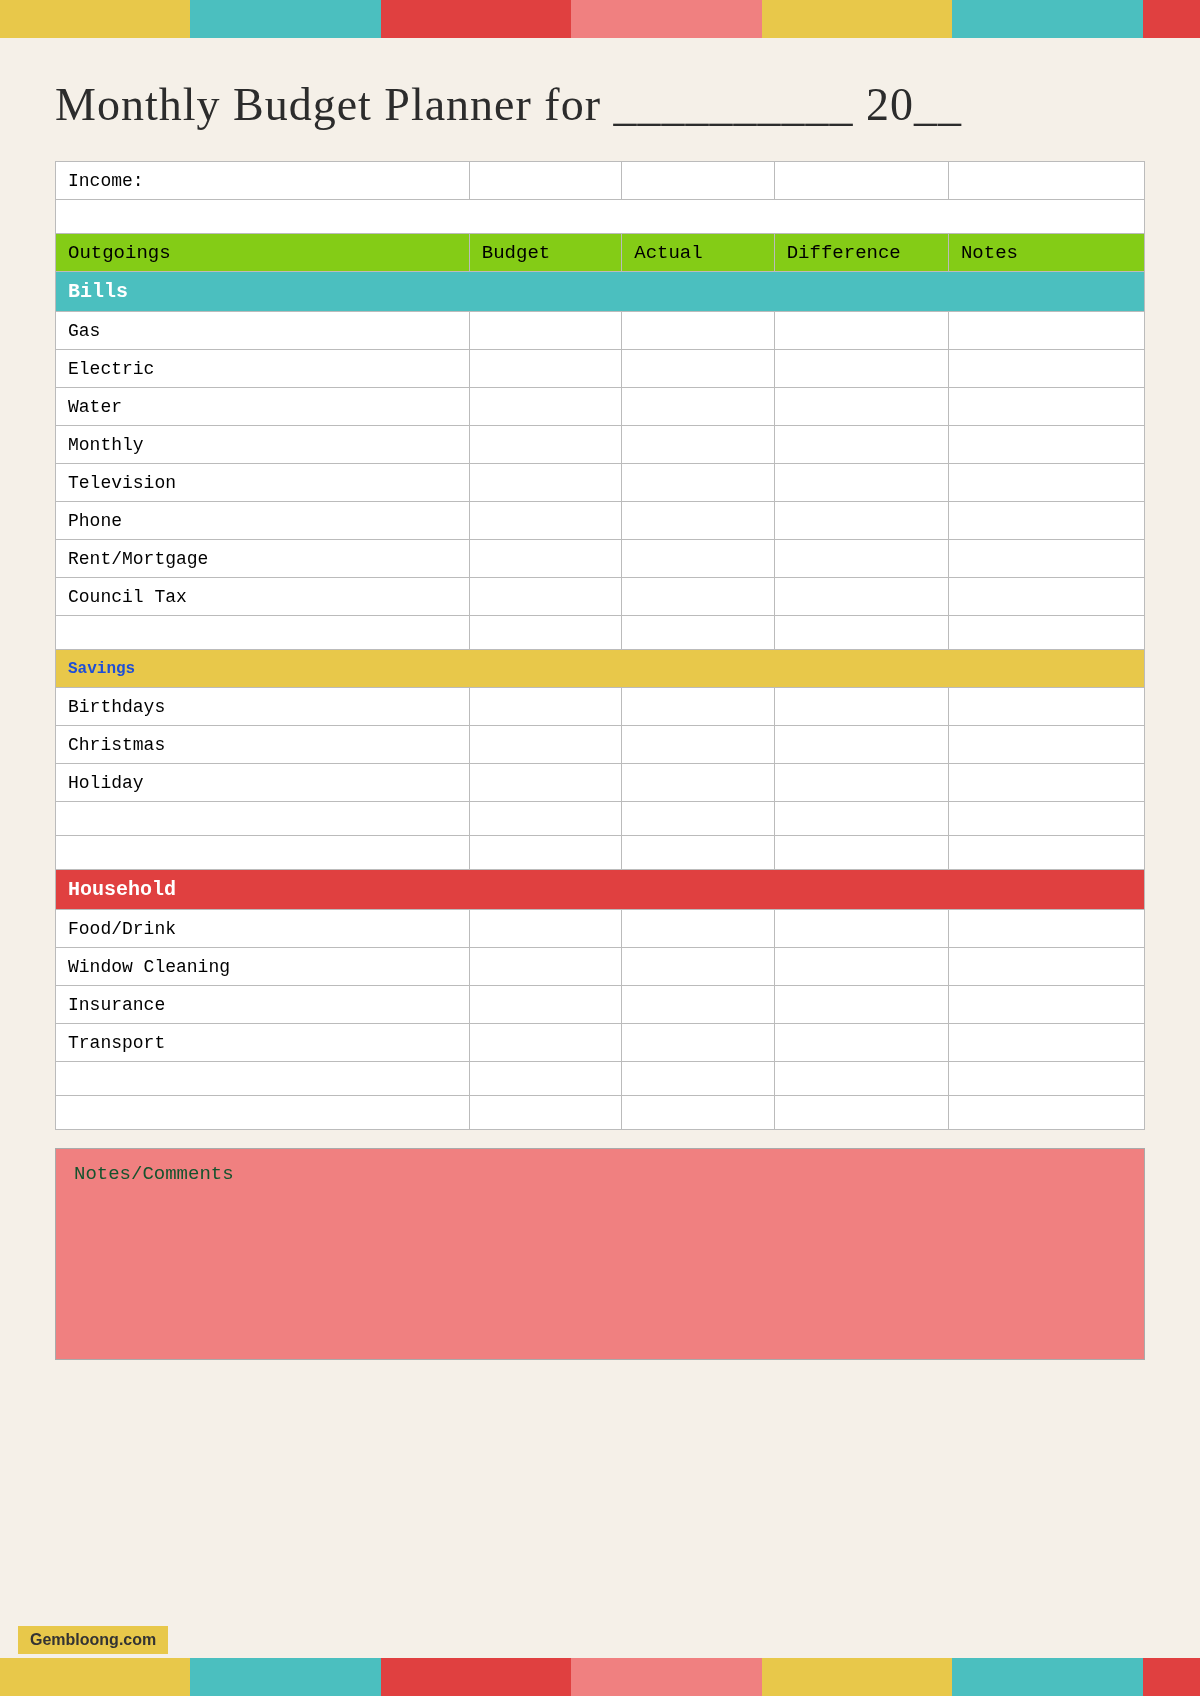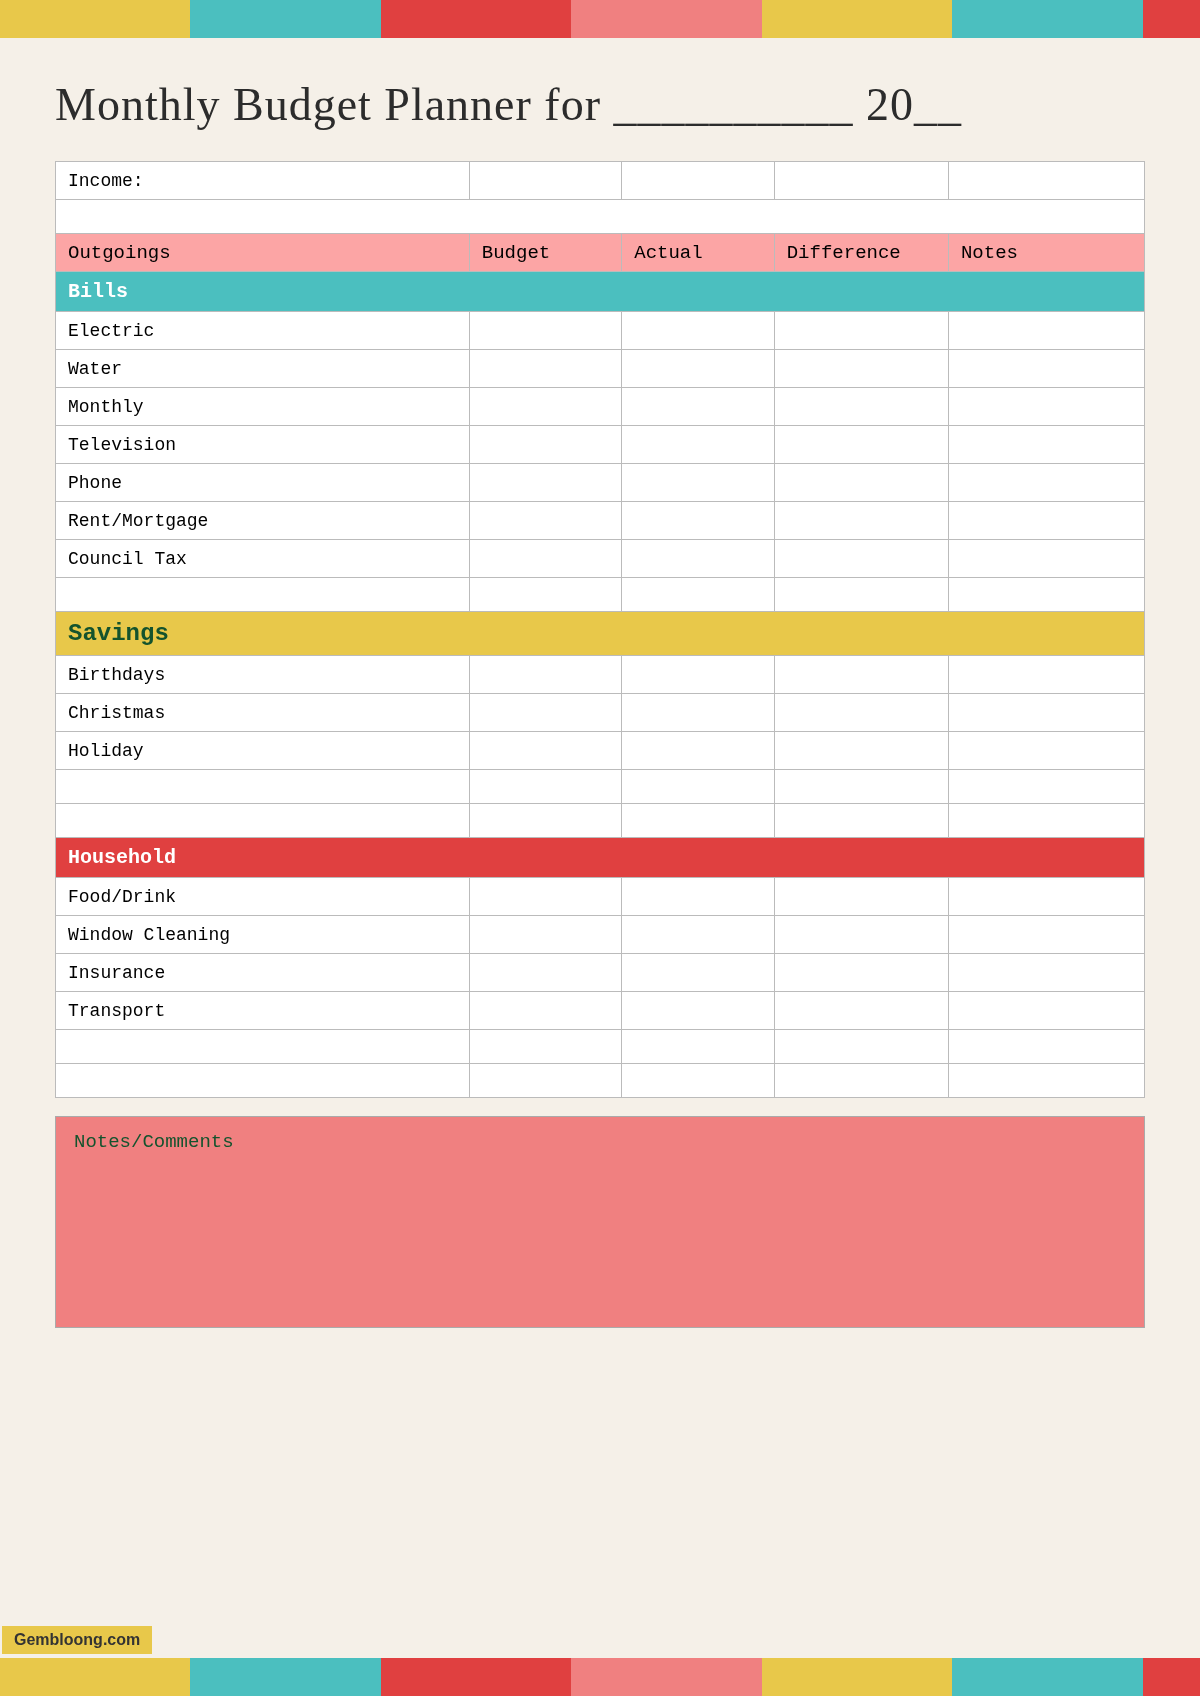--- a/index.html
+++ b/index.html
@@ -68,35 +68,35 @@
     .main-table .col-notes { width: 18%; }
 
     .row-income td {
       font-size: 18px;
       background: #fff;
     }
 
     .row-header td {
       font-size: 19px;
       font-weight: normal;
-      background: #fca5a5;
+      background: #84cc16;
     }
 
     .row-category-bills td {
       background: #4bbfbf;
       color: #fff;
       font-size: 20px;
       font-weight: bold;
       padding: 8px 12px;
     }
 
     .row-category-savings td {
       background: #e8c84a;
-      color: #14532d;
-      font-size: 24px;
+      color: #1d4ed8;
+      font-size: 16px;
       font-weight: bold;
       padding: 8px 12px;
     }
 
     .row-category-household td {
       background: #e04040;
       color: #fff;
       font-size: 20px;
       font-weight: bold;
       padding: 8px 12px;
@@ -127,21 +127,21 @@
     }
 
     .notes-content {
       min-height: 160px;
       background: #f08080;
     }
 
     .watermark {
       position: absolute;
       bottom: 42px;
-      left: 2px;
+      left: 18px;
       background: #e8c84a;
       color: #333;
       font-size: 16px;
       padding: 5px 12px;
       font-family: Arial, sans-serif;
       font-weight: bold;
     }
   </style>
 </head>
 <body>
@@ -180,20 +180,27 @@
       <td class="col-budget">Budget</td>
       <td class="col-actual">Actual</td>
       <td class="col-diff">Difference</td>
       <td class="col-notes">Notes</td>
     </tr>
 
     <tr class="row-category-bills">
       <td colspan="5">Bills</td>
     </tr>
     <tr class="row-item">
+      <td>Gas</td>
+      <td></td>
+          <td></td>
+          <td></td>
+          <td></td>
+    </tr>
+    <tr class="row-item">
       <td>Electric</td>
       <td></td>
           <td></td>
           <td></td>
           <td></td>
     </tr>
     <tr class="row-item">
       <td>Water</td>
       <td></td>
           <td></td>

